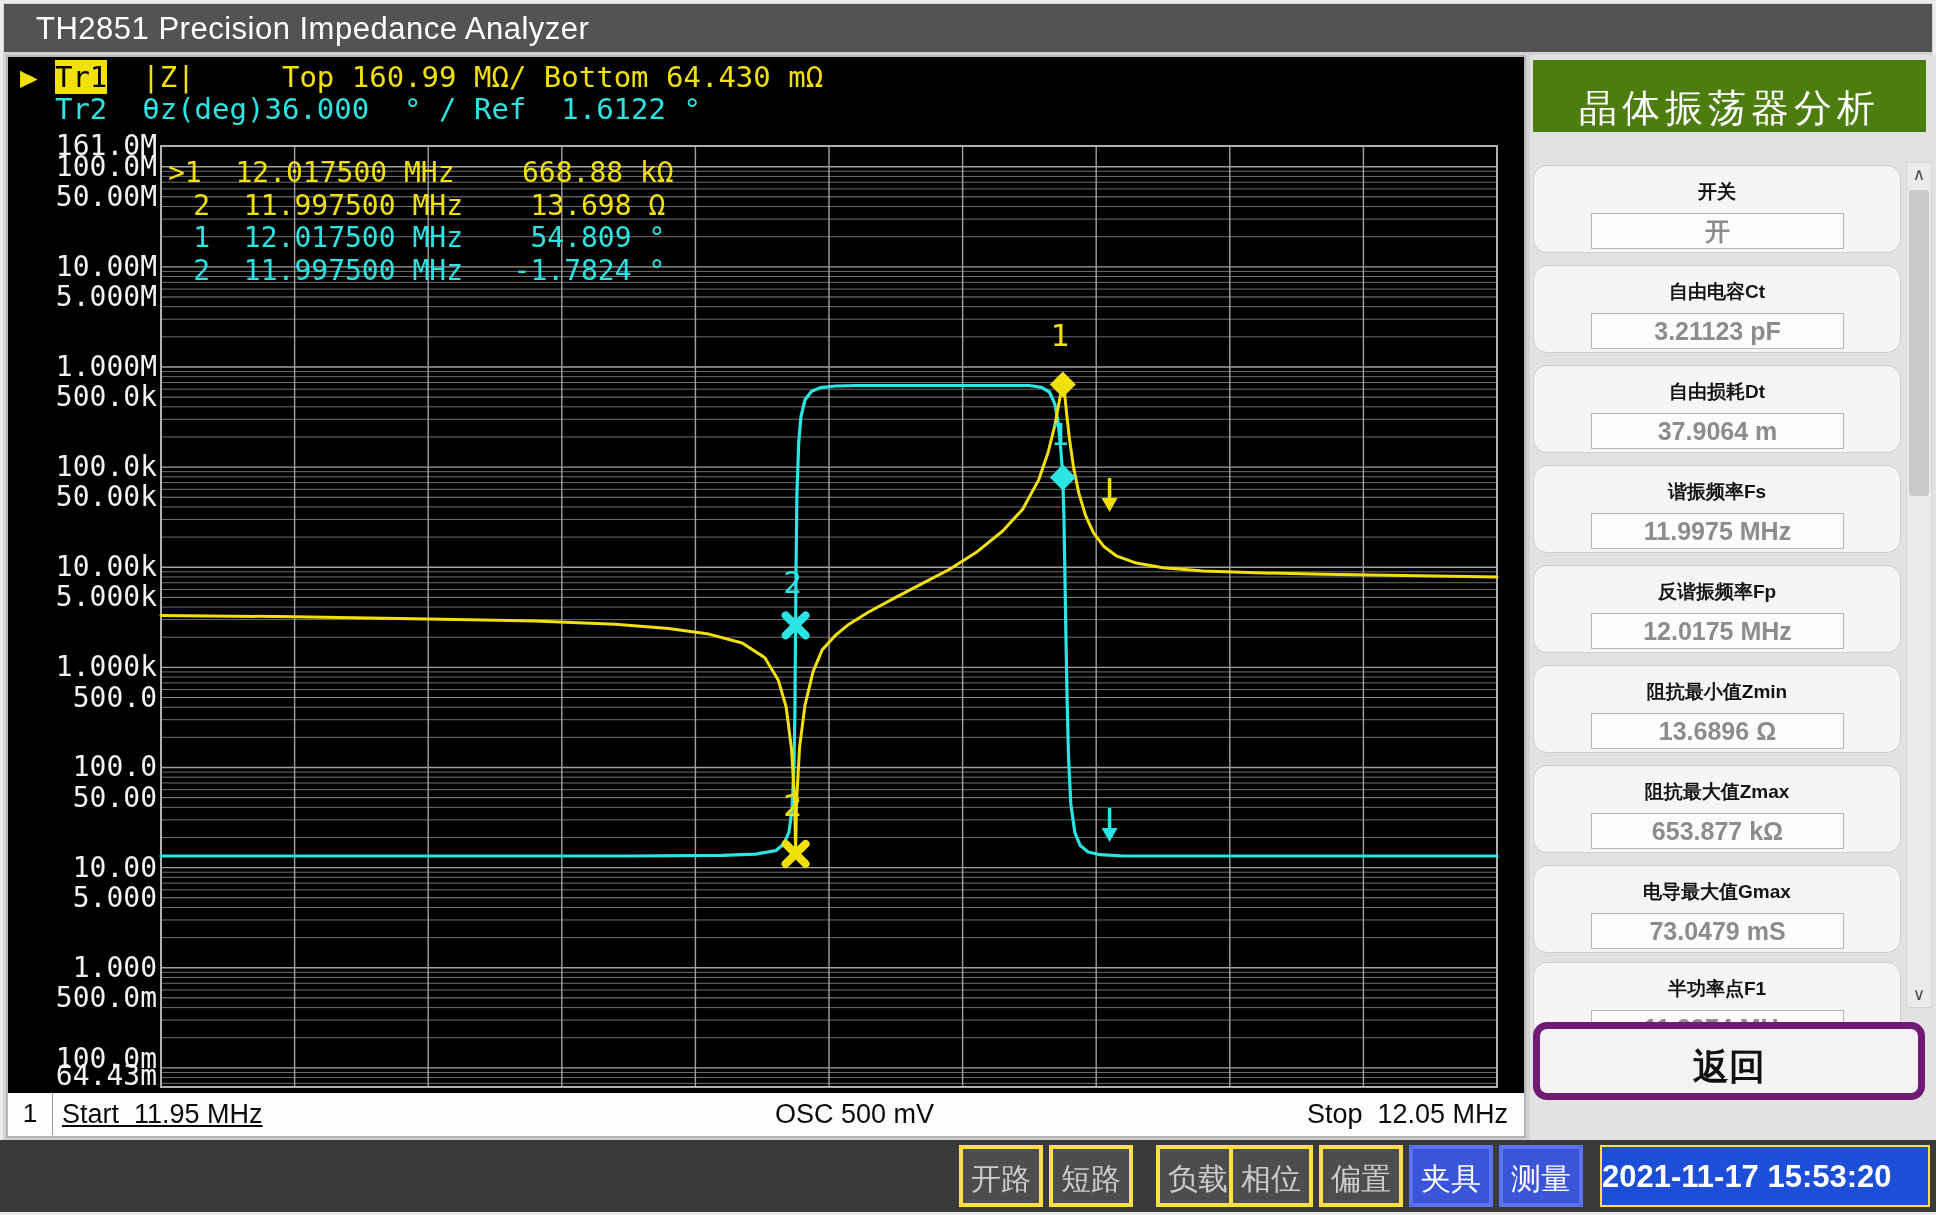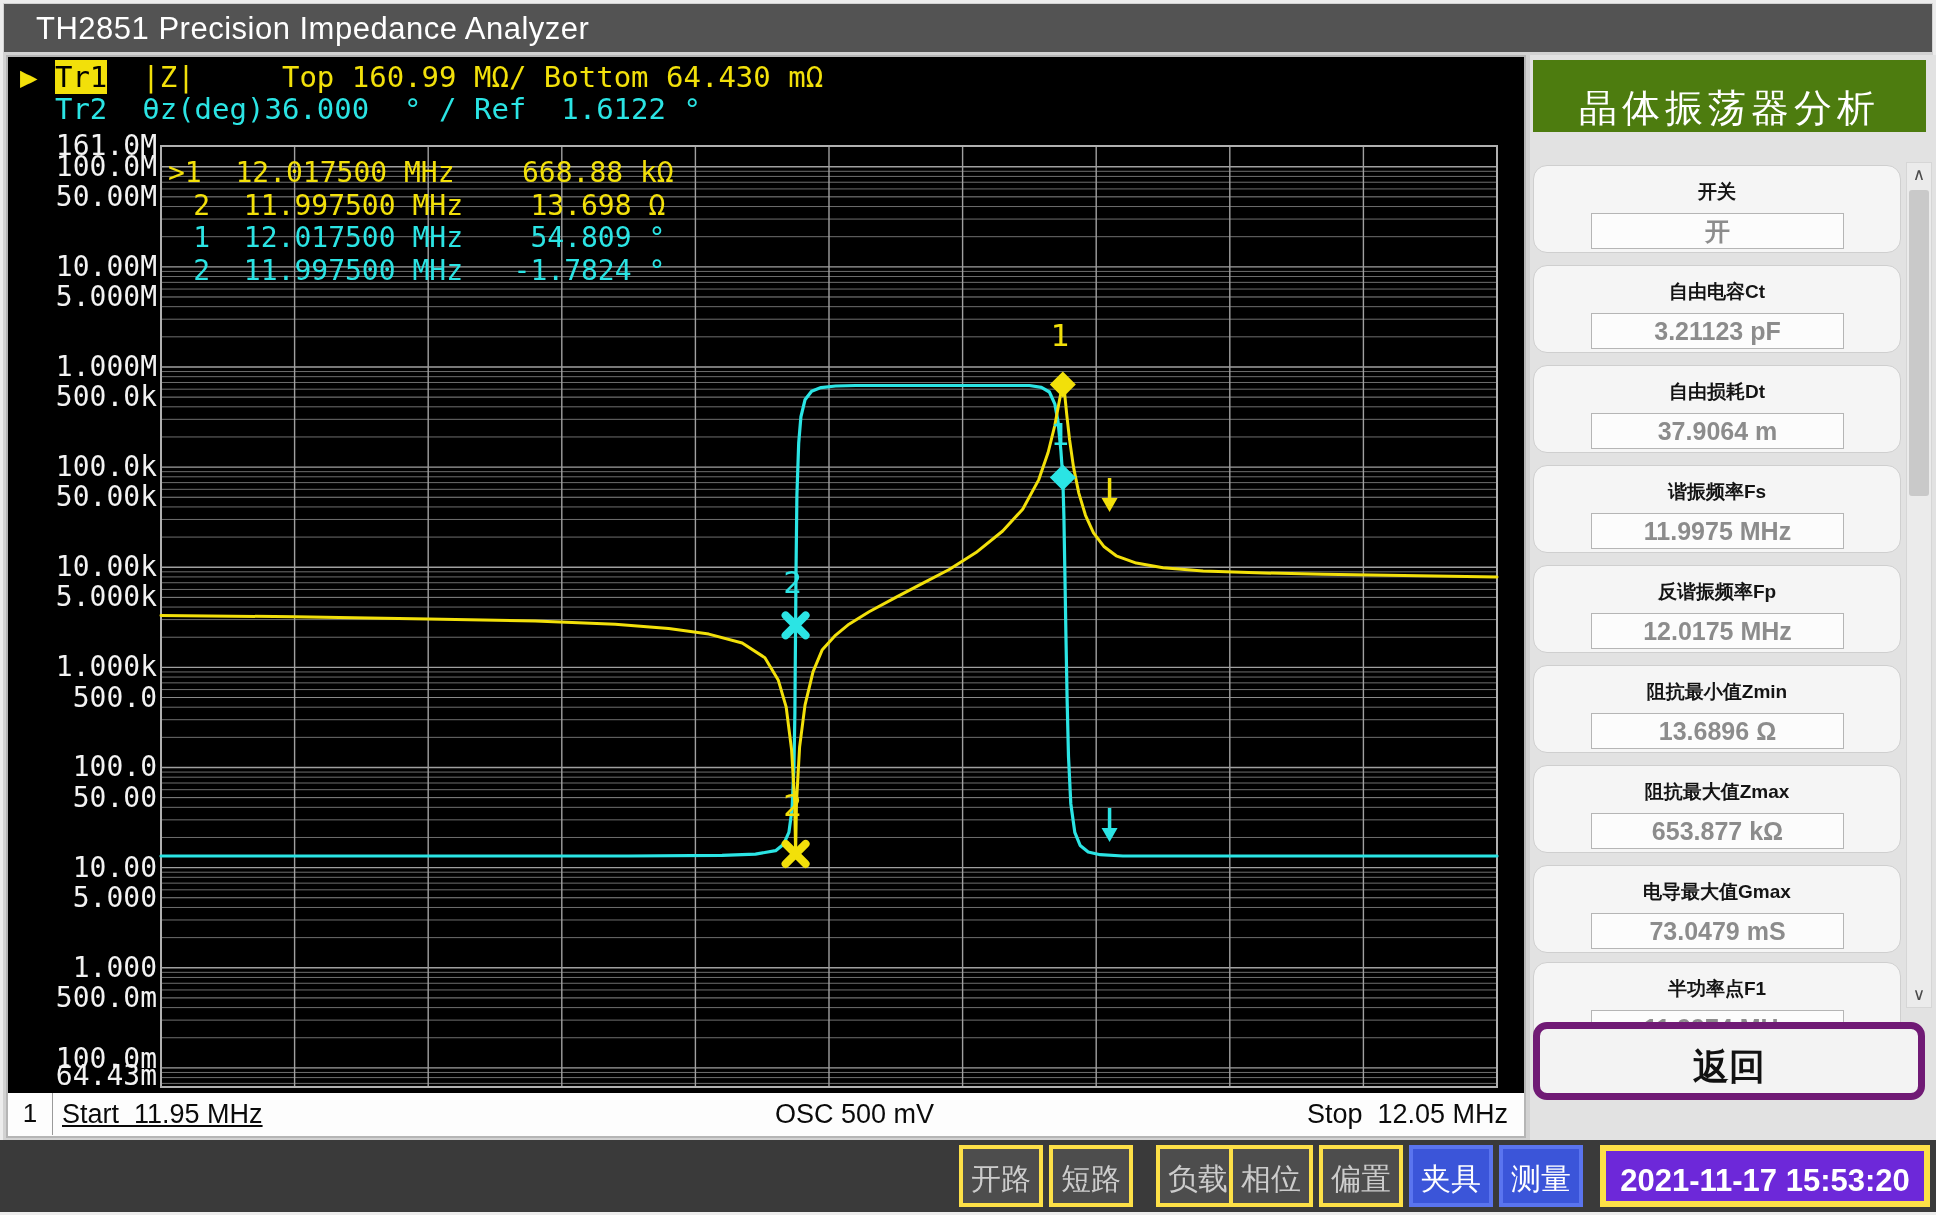--- a/index.html
+++ b/index.html
@@ -46,23 +46,23 @@
   .sb-up,.sb-down{position:absolute;left:0;width:24px;height:24px;text-align:center;color:#4a4a4a;
                   font-size:17px;line-height:24px;}
   .sb-up{top:0;} .sb-down{bottom:0;}
   .sb-thumb{position:absolute;left:2px;top:27px;width:20px;height:306px;background:#c9c9c9;border-radius:3px;}
 
   
   .toolbar{position:absolute;left:0;top:1140px;width:1936px;height:72px;background:#3a3a3a;}
   .tbtn{position:absolute;top:5px;width:84px;height:62px;background:#4d4d4d;border:4px solid #fde047;
         box-sizing:border-box;color:#cccccc;font-size:30px;text-align:center;line-height:60px;cursor:pointer;}
   .tbtn.active{background:#3b55d9;border-color:#5a74ef;color:#fff;}
-  .timestamp{position:absolute;left:1600px;top:5px;width:330px;height:62px;background:#6d28d9;
-             border:6px solid #fde047;box-sizing:border-box;color:#fff;font-weight:bold;font-size:31px;
-             text-align:center;line-height:60px;}
+  .timestamp{position:absolute;left:1600px;top:5px;width:330px;height:62px;background:#1d4ed8;
+             border:2px solid #fde047;box-sizing:border-box;color:#fff;font-weight:bold;font-size:31px;
+             text-align:left;line-height:60px;}
 </style>
 </head>
 <body>
 
 <div class="app">
 
   <div class="titlebar">
     <span class="title">TH2851 Precision Impedance Analyzer</span>
   </div>
 

